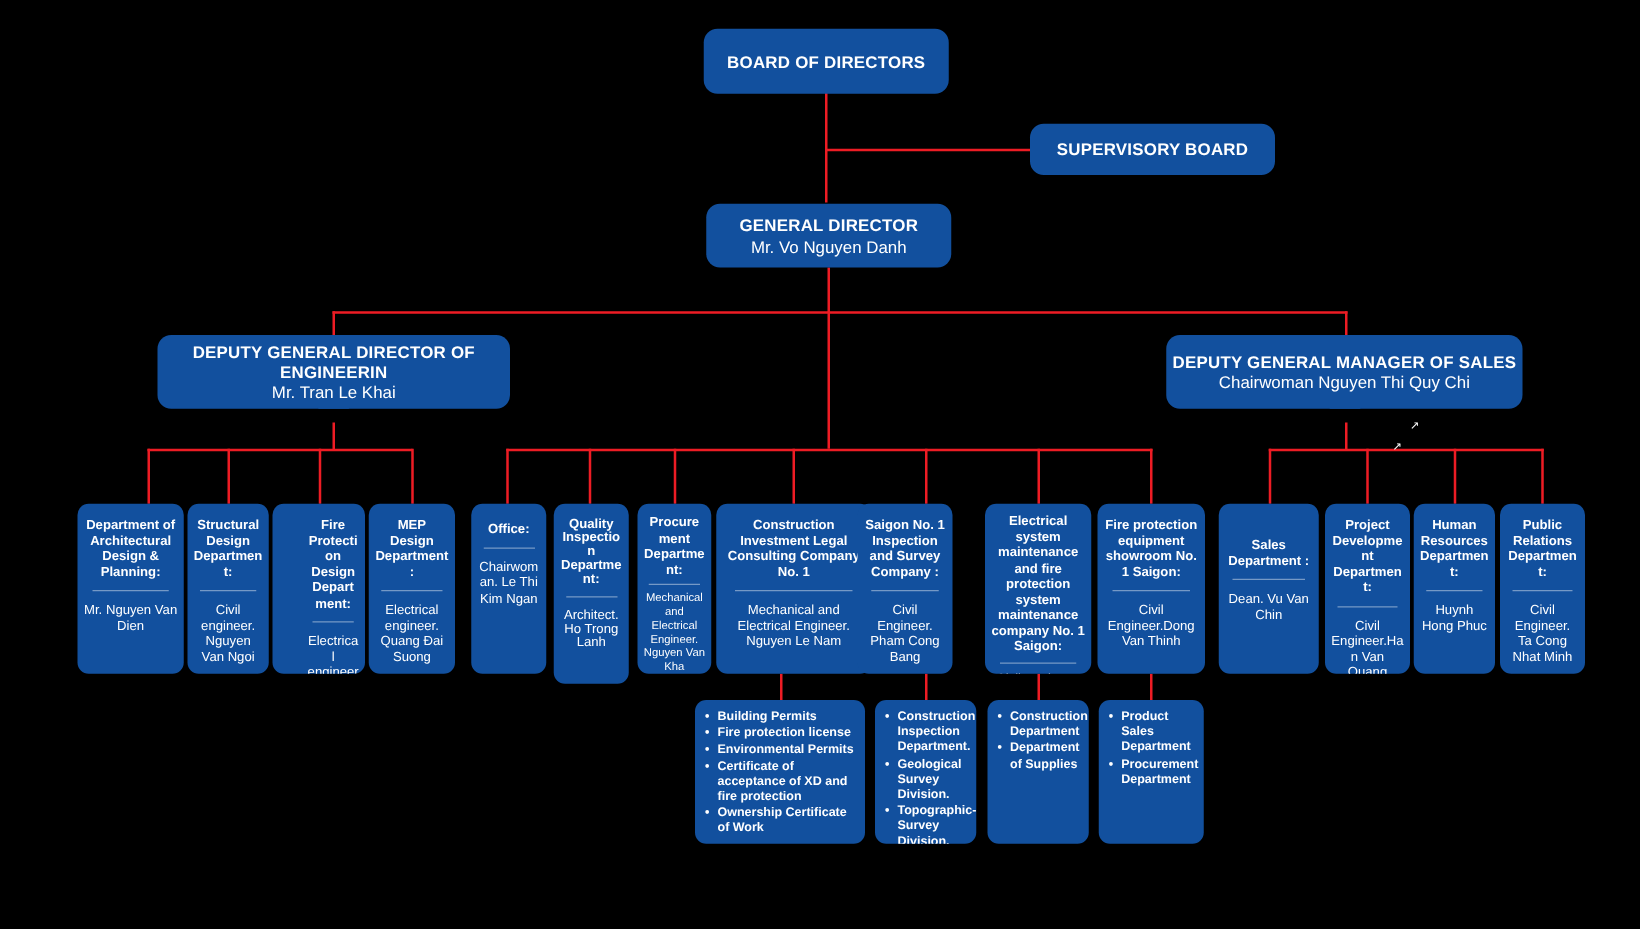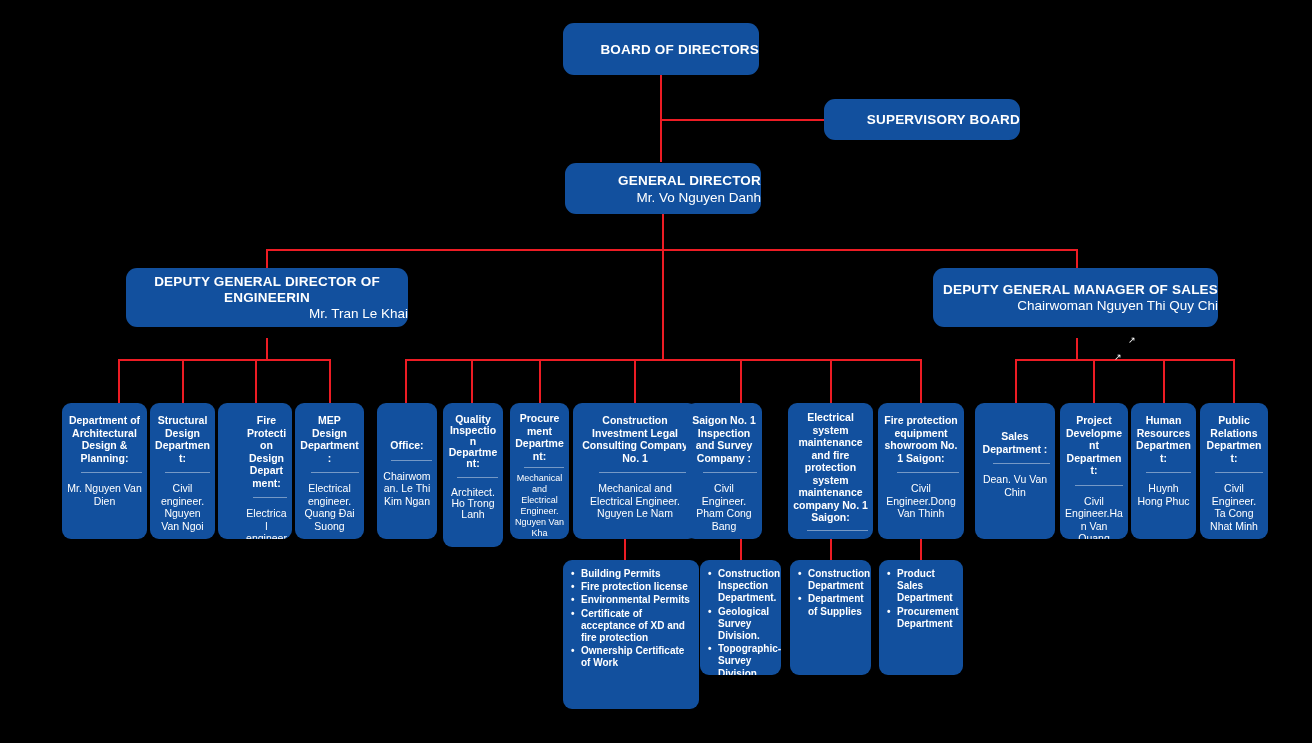--- a/index.html
+++ b/index.html
@@ -26,21 +26,21 @@
 
   
   .node {
     position: absolute;
     background: #12509E;
     color: #ffffff;
     border-radius: 9px;
     box-sizing: border-box;
     display: flex;
     flex-direction: column;
-    align-items: flex-end;
+    align-items: center;
     justify-content: center;
     text-align: center;
     overflow: hidden;
   }
 
   
   .node.bar {
     border-radius: 11px;
     justify-content: center;
   }
@@ -207,21 +207,21 @@
     <div class="divider"></div>
     <div class="sub">Electrical engineer. Nguyen Van Tam</div>
   </div>
 
   <div class="node card" style="left:295px; top:403px; width:69px; height:136px; font-size:10.5px; line-height:12.5px;">
     <div class="ttl">MEP Design Department:</div>
     <div class="divider"></div>
     <div class="sub">Electrical engineer. Quang Đai Suong</div>
   </div>
 
-  <div class="node card" style="left:377px; top:403px; width:60px; height:136px; font-size:10.5px; line-height:12.5px; padding-top:36px;">
+  <div class="node card" style="left:377px; top:403px; width:60px; height:136px; font-size:10.5px; line-height:12.5px; padding-top:14px;">
     <div class="ttl">Office:</div>
     <div class="divider"></div>
     <div class="sub">Chairwoman. Le Thi Kim Ngan</div>
   </div>
 
   <div class="node card" style="left:443px; top:403px; width:60px; height:144px; font-size:10.5px; line-height:11px;">
     <div class="ttl">Quality Inspection Department:</div>
     <div class="divider"></div>
     <div class="sub">Architect. Ho Trong Lanh</div>
   </div>
@@ -273,21 +273,21 @@
     <div class="divider"></div>
     <div class="sub">Civil Engineer. Ta Cong Nhat Minh</div>
   </div>
 
   <div class="node card" style="left:1131px; top:403px; width:65px; height:136px; font-size:10.5px; line-height:12.5px;">
     <div class="ttl">Human Resources Department:</div>
     <div class="divider"></div>
     <div class="sub">Huynh Hong Phuc</div>
   </div>
 
-  <div class="node bullets" style="left:556px; top:560px; width:136px; height:149px; font-size:10px; line-height:12.2px;margin-left:7px;">
+  <div class="node bullets" style="left:556px; top:560px; width:136px; height:115px; font-size:10px; line-height:12.2px;">
     <ul>
       <li>Building Permits</li>
       <li>Fire protection license</li>
       <li>Environmental Permits</li>
       <li>Certificate of acceptance of XD and fire protection</li>
       <li>Ownership Certificate of Work</li>
     </ul>
   </div>
 
   <div class="node bullets" style="left:700px; top:560px; width:81px; height:115px; font-size:10px; line-height:12.2px;">

